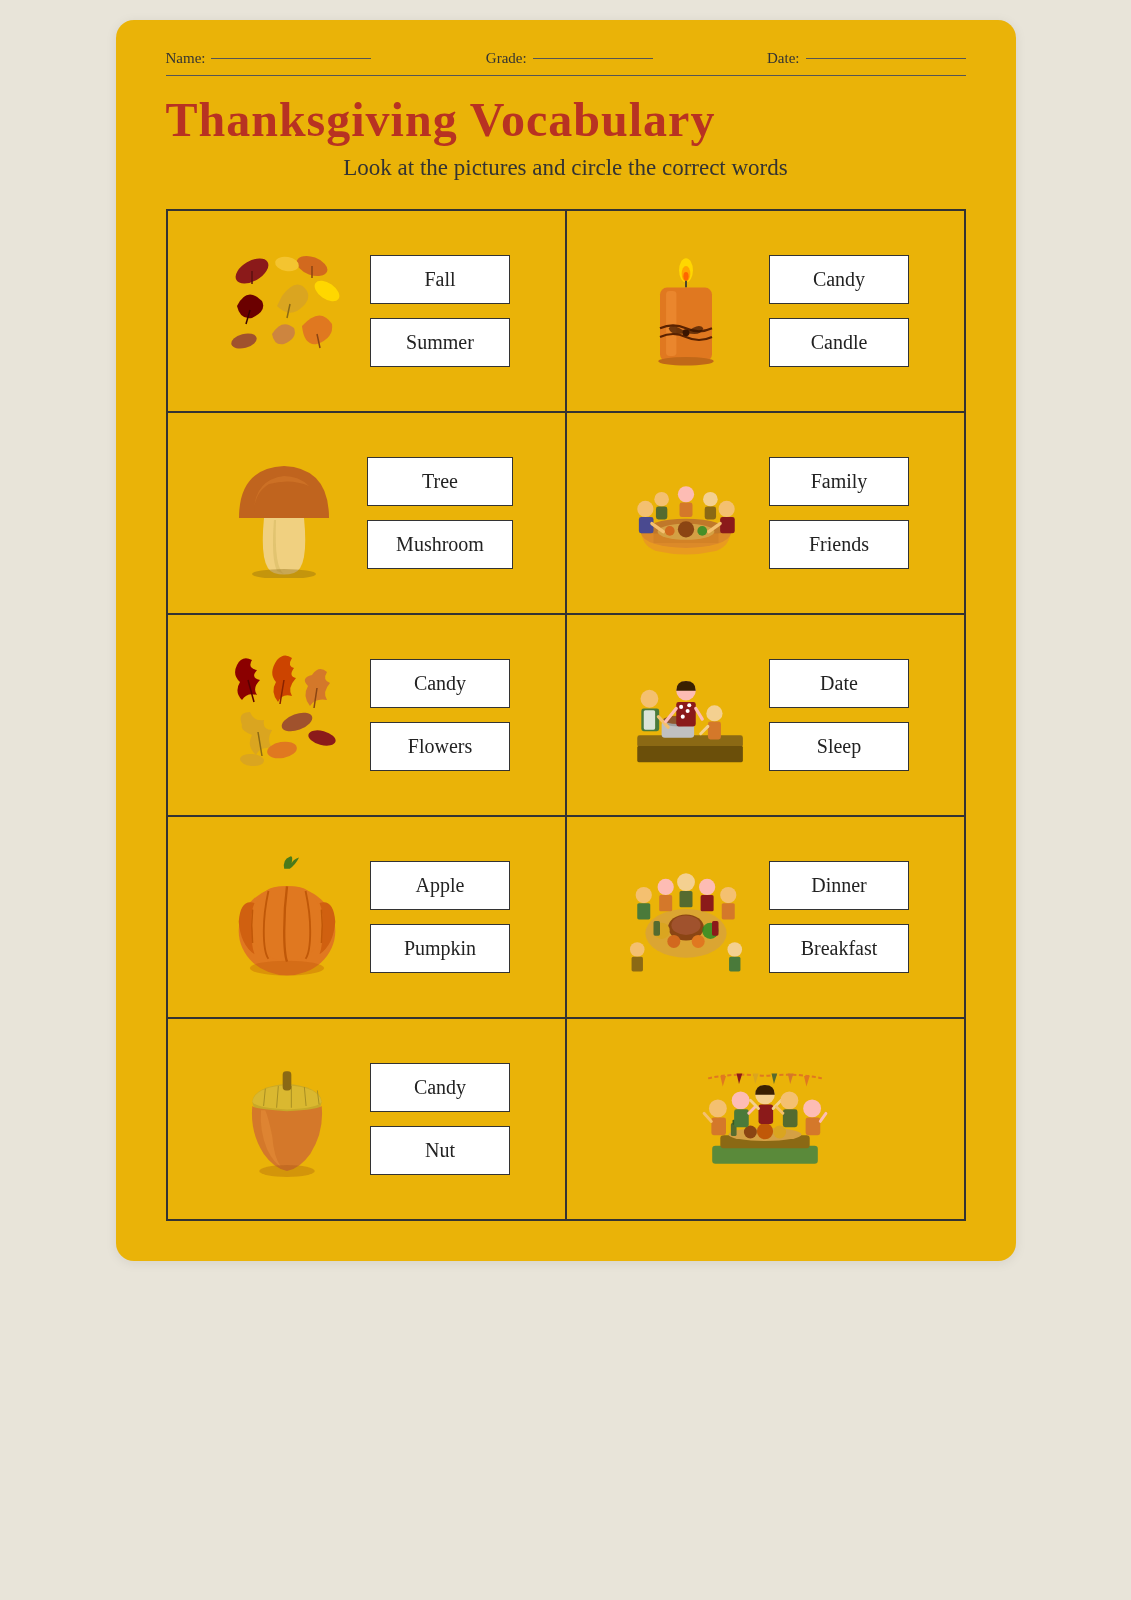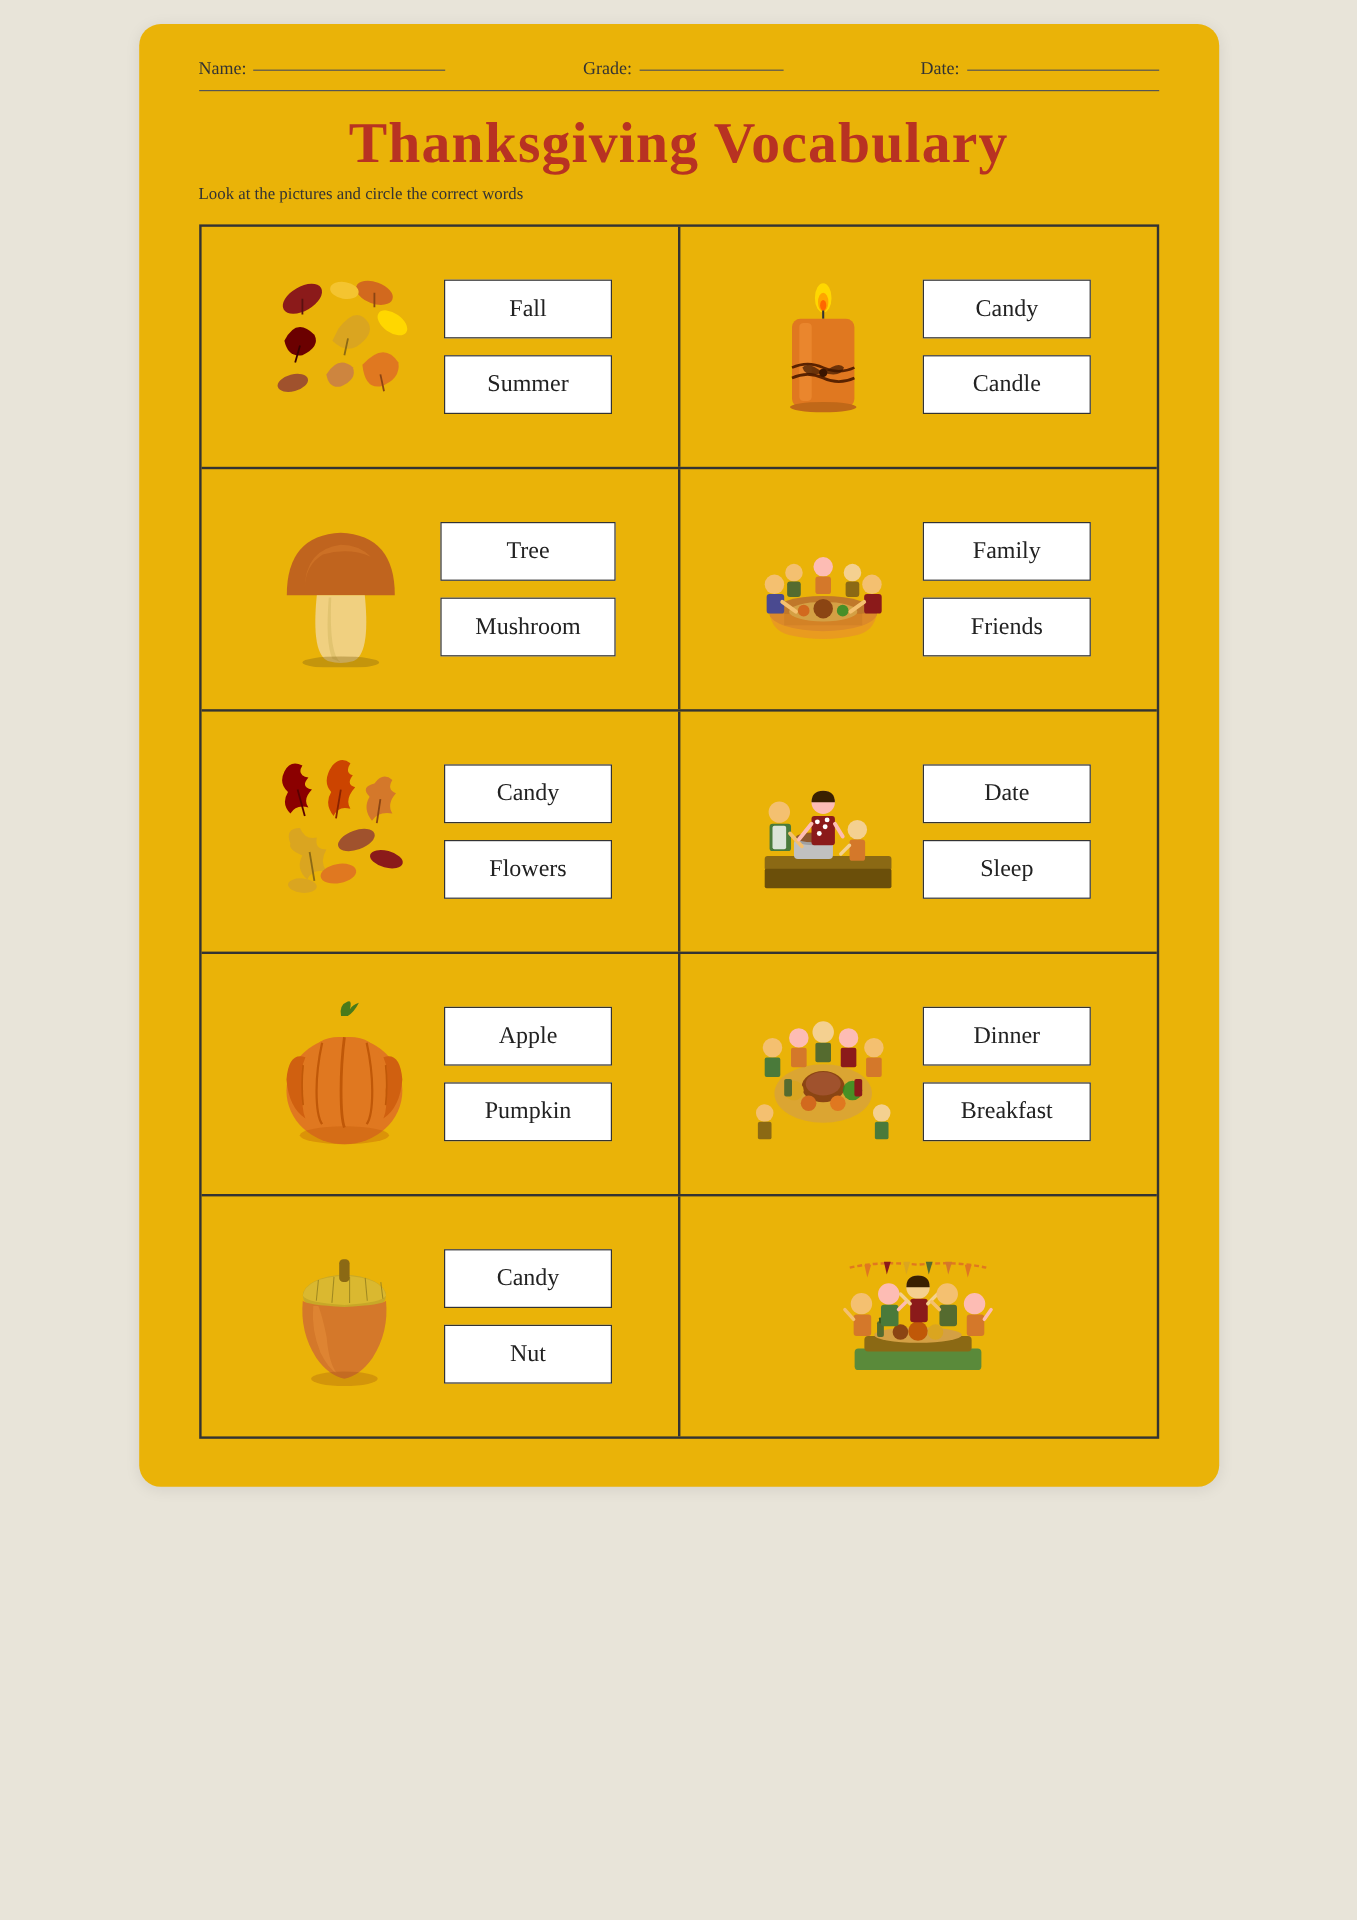--- a/index.html
+++ b/index.html
@@ -34,32 +34,32 @@
     .header-field .field-label {
       font-weight: normal;
       color: #333;
     }
     .header-line {
       border: none;
       border-top: 1.5px solid #555;
       margin-bottom: 16px;
     }
     .title {
-      text-align: center;
       font-size: 48px;
       font-weight: bold;
       color: #b83222;
       font-family: 'Georgia', serif;
       margin-bottom: 8px;
       letter-spacing: 1px;
     }
     .subtitle {
-      font-size: 14px;
+      text-align: center;
+      font-size: 23px;
       color: #333;
-      margin-bottom: 16px;
+      margin-bottom: 28px;
     }
     .grid {
       border: 2px solid #333;
       width: 100%;
     }
     .grid-row {
       display: flex;
       border-bottom: 2px solid #333;
     }
     .grid-row:last-child {

